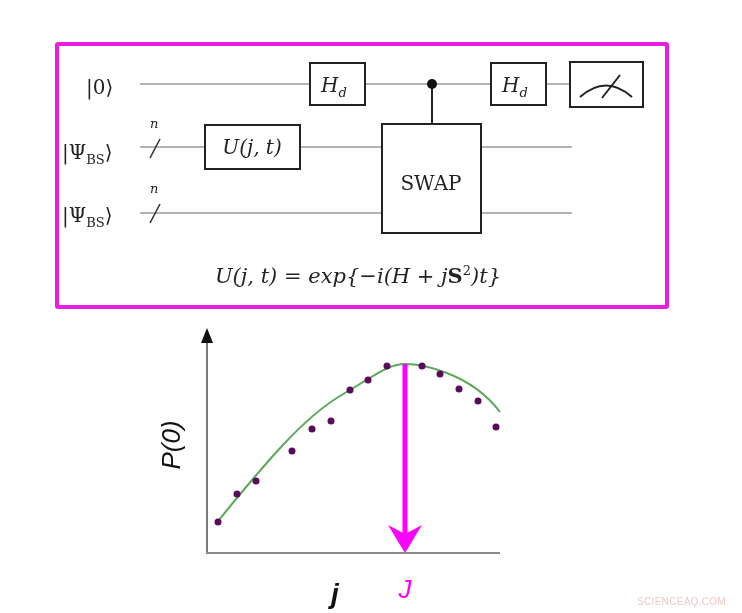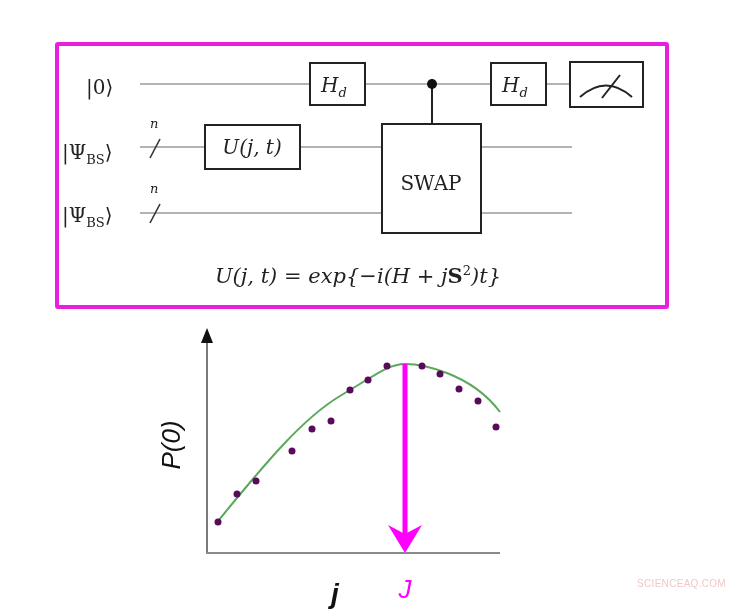--- a/index.html
+++ b/index.html
@@ -1,19 +1,19 @@
 <!DOCTYPE html>
 <html><head>
 <meta charset="utf-8">
 <style>
   html, body { margin:0; padding:0; background:#ffffff; }
   body { width:742px; height:613px; position:relative; overflow:hidden; font-family:"DejaVu Serif", serif; }
   .frame { position:absolute; left:55px; top:42px; width:606px; height:259px; border:4px solid #e81ee0; border-radius:3px; box-sizing:content-box; }
   svg { position:absolute; left:0; top:0; }
-  .watermark { position:absolute; right:16px; bottom:24px; font-family:"Liberation Sans", sans-serif; font-size:10px; color:#f0c8c8; letter-spacing:0.3px; }
+  .watermark { position:absolute; right:16px; bottom:6px; font-family:"Liberation Sans", sans-serif; font-size:10px; color:#f0c8c8; letter-spacing:0.3px; }
 </style>
 </head>
 <body>
 
 <div class="frame"></div>
 
 <svg width="742" height="613" viewBox="0 0 742 613">
 
   <g font-family="DejaVu Serif, serif" fill="#222">
 

